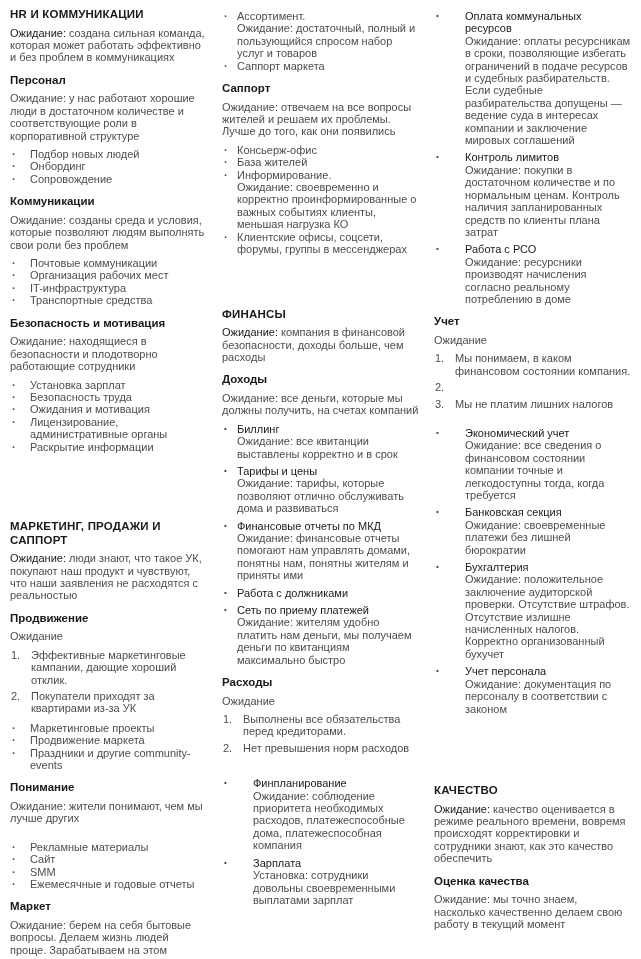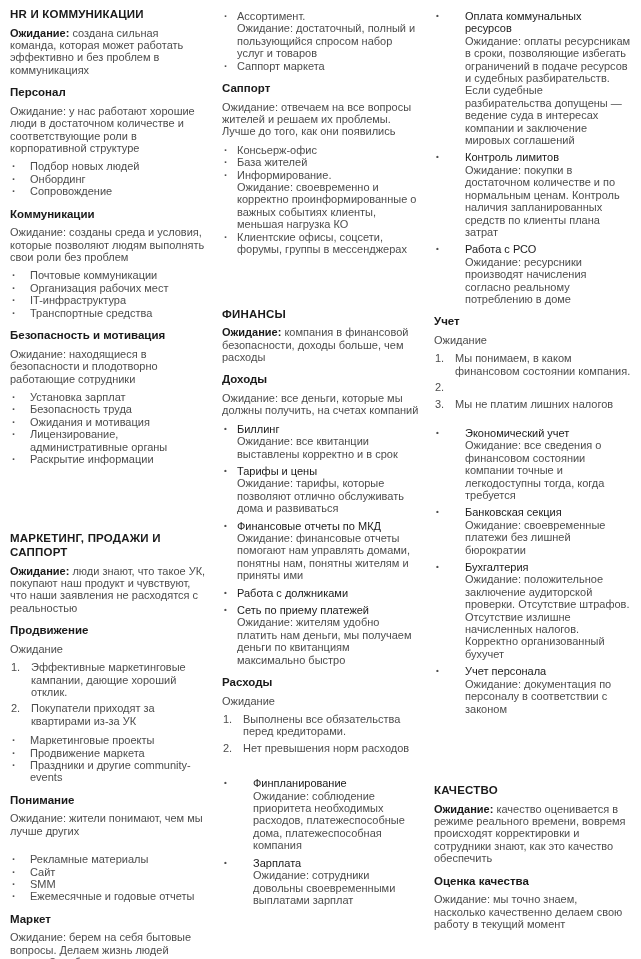--- a/index.html
+++ b/index.html
@@ -14,21 +14,21 @@
   .col-1{width:197px;margin-right:15px}
   .col-2{width:198px;margin-right:14px}
   .col-3{width:197px}
 
   .h1,.h2{font-weight:700;color:#1a1a1a;font-size:11.5px;line-height:13.6px;white-space:pre-line}
   .h1{margin:24px 0 5px;letter-spacing:.2px}
   .h2{margin:10px 0 5px}
   .h1:first-child,.h2:first-child{margin-top:0}
 
   .para{margin:0 0 6px;white-space:pre-line}
-  .para .lead{color:#1a1a1a;font-weight:700;margin-right:3px;white-space:normal}
+  .para .lead{color:#1a1a1a;font-weight:400;margin-right:3px;white-space:normal}
 
   .ul,.ol{margin:2px 0 7px}
   .li{display:flex;align-items:flex-start}
   .marker{flex:none;width:15px;padding-left:2px;box-sizing:border-box;font-weight:700;color:#4d4d4d}
   .col-1 .marker{width:20px}
   .ol .marker{width:21px;padding-left:1px;font-weight:400}
   .ol .li{margin-bottom:4px}
   .ol .li:last-child{margin-bottom:0}
   .titled .marker{font-size:8px;line-height:12.4px}
   .titled .li{margin-bottom:5px}
@@ -234,21 +234,21 @@
           </div>
         </div>
         <div class="spacer" style="height: 14px;"></div>
         <div class="ul titled indent">
           <div class="li">
             <span class="marker">•</span>
             <div class="li-body"><div class="li-title">Финпланирование</div><div class="li-text">Ожидание: соблюдение приоритета необходимых расходов, платежеспособные дома, платежеспособная компания</div></div>
           </div>
           <div class="li">
             <span class="marker">•</span>
-            <div class="li-body"><div class="li-title">Зарплата</div><div class="li-text">Ожидание: сотрудники довольны своевременными выплатами зарплат</div></div>
+            <div class="li-body"><div class="li-title">Зарплата</div><div class="li-text">Установка: сотрудники довольны своевременными выплатами зарплат</div></div>
           </div>
         </div>
       </div>
       <div class="col col-3">
         <div class="ul titled indent">
           <div class="li">
             <span class="marker">•</span>
             <div class="li-body"><div class="li-title">Оплата коммунальных ресурсов</div><div class="li-text">Ожидание: оплаты ресурсникам в сроки, позволяющие избегать ограничений в подаче ресурсов и судебных разбирательств. Если судебные разбирательства допущены — ведение суда в интересах компании и заключение мировых соглашений</div></div>
           </div>
           <div class="li">

